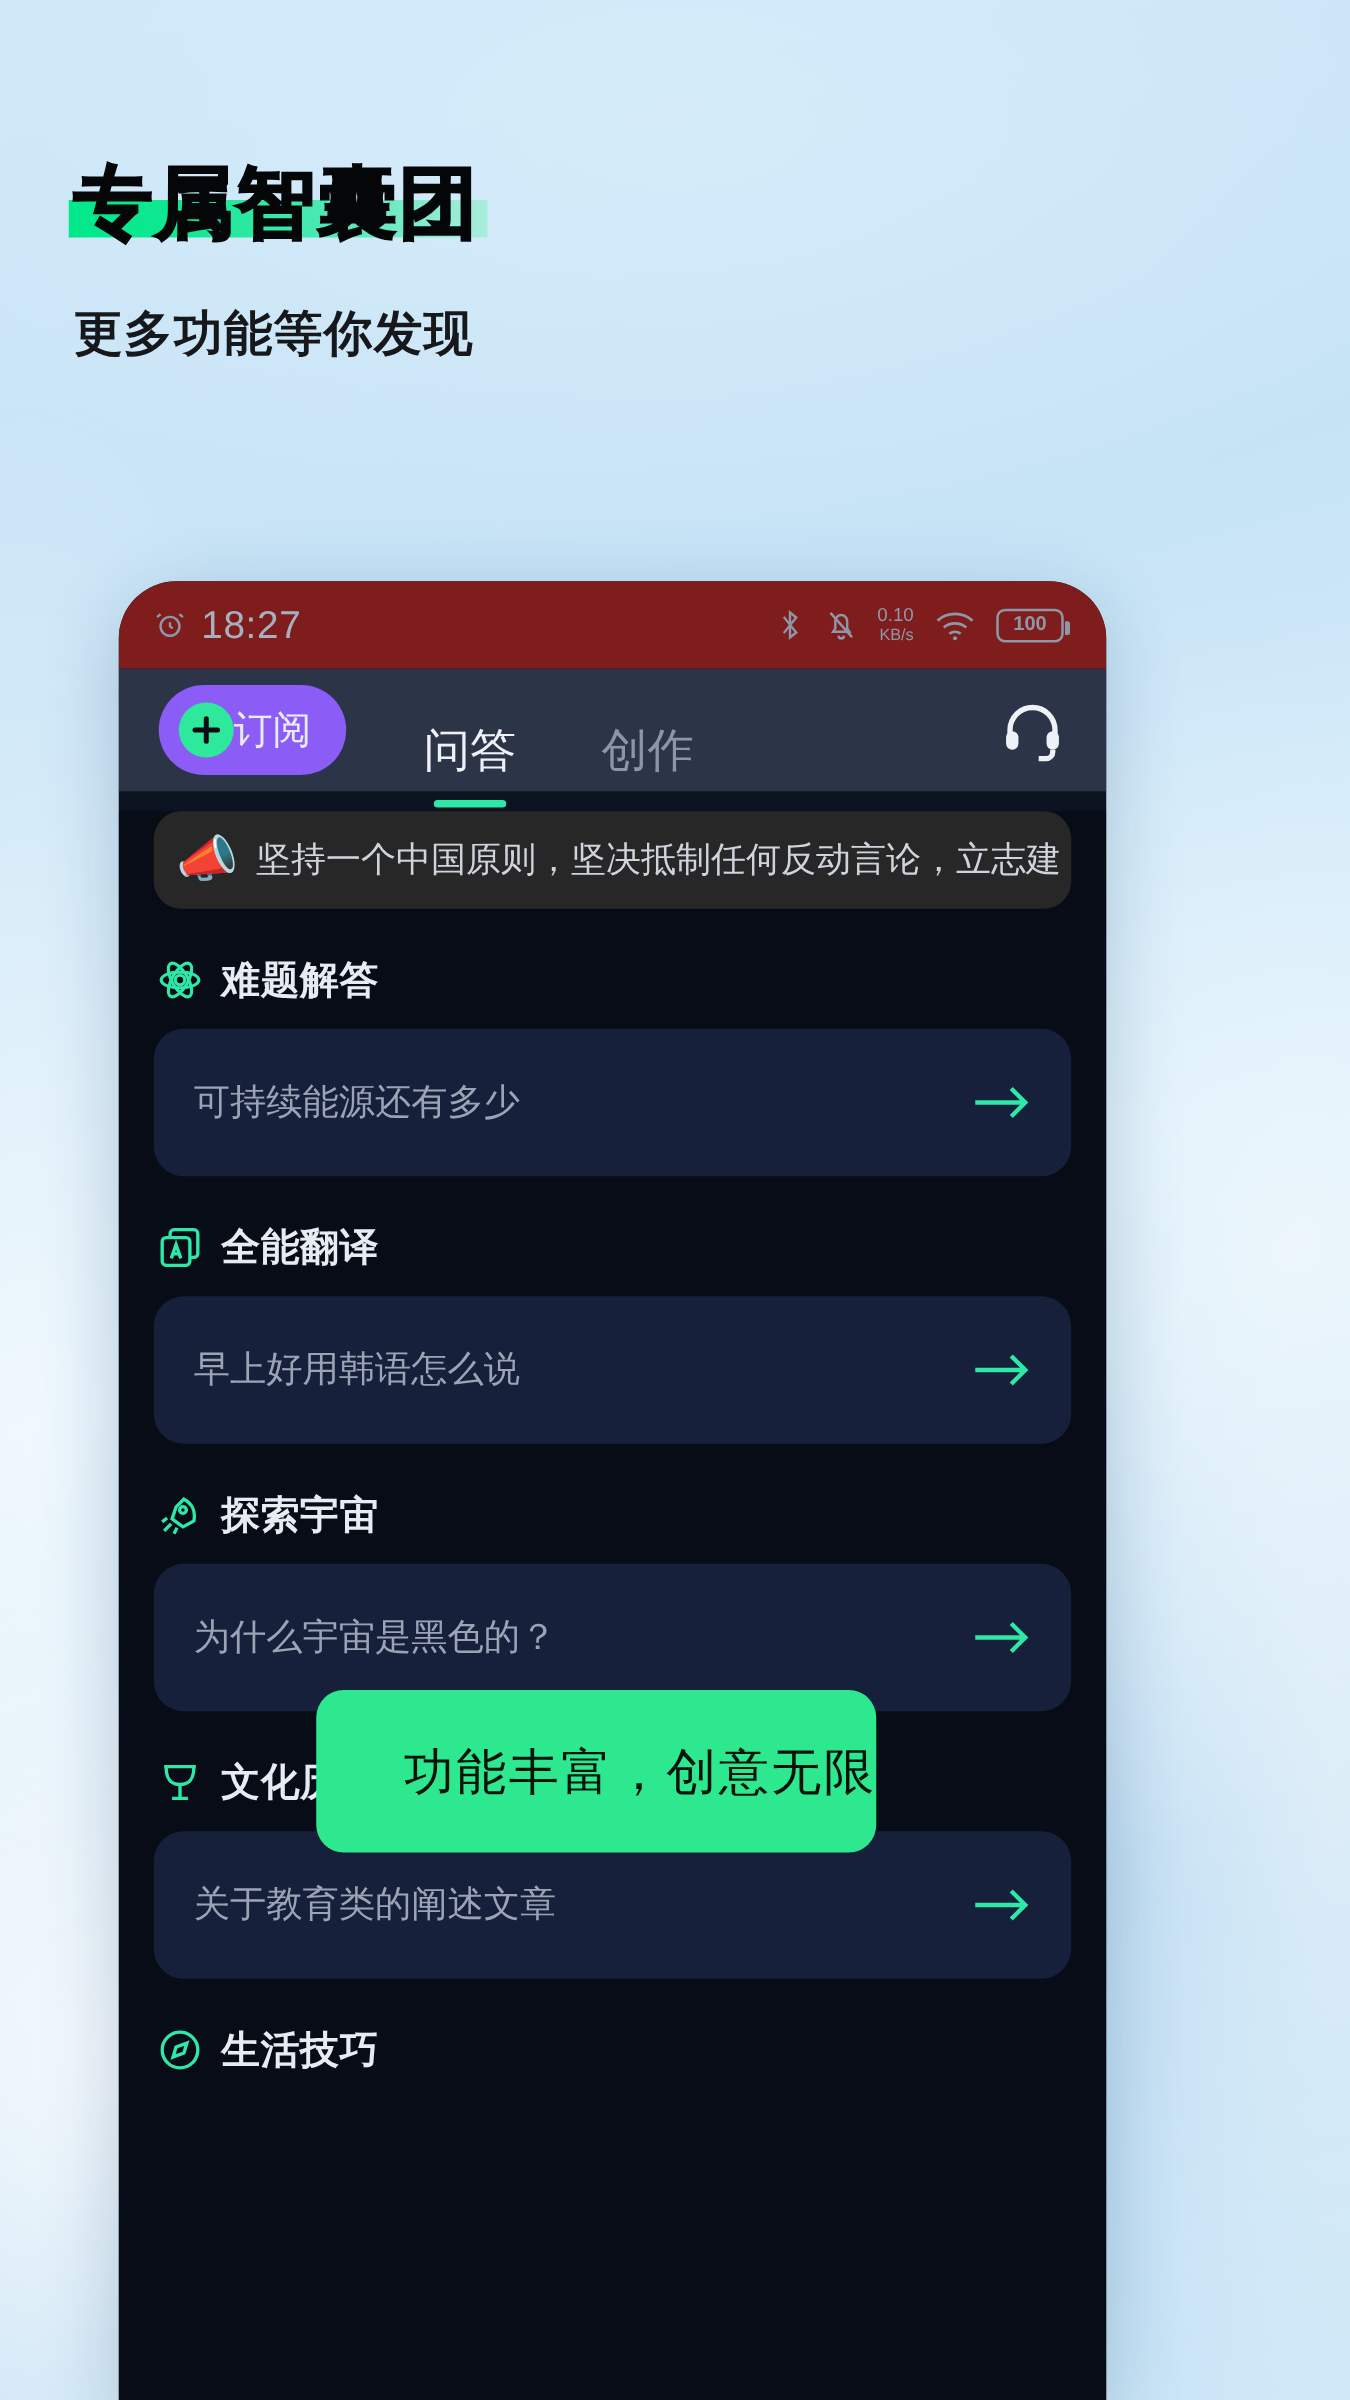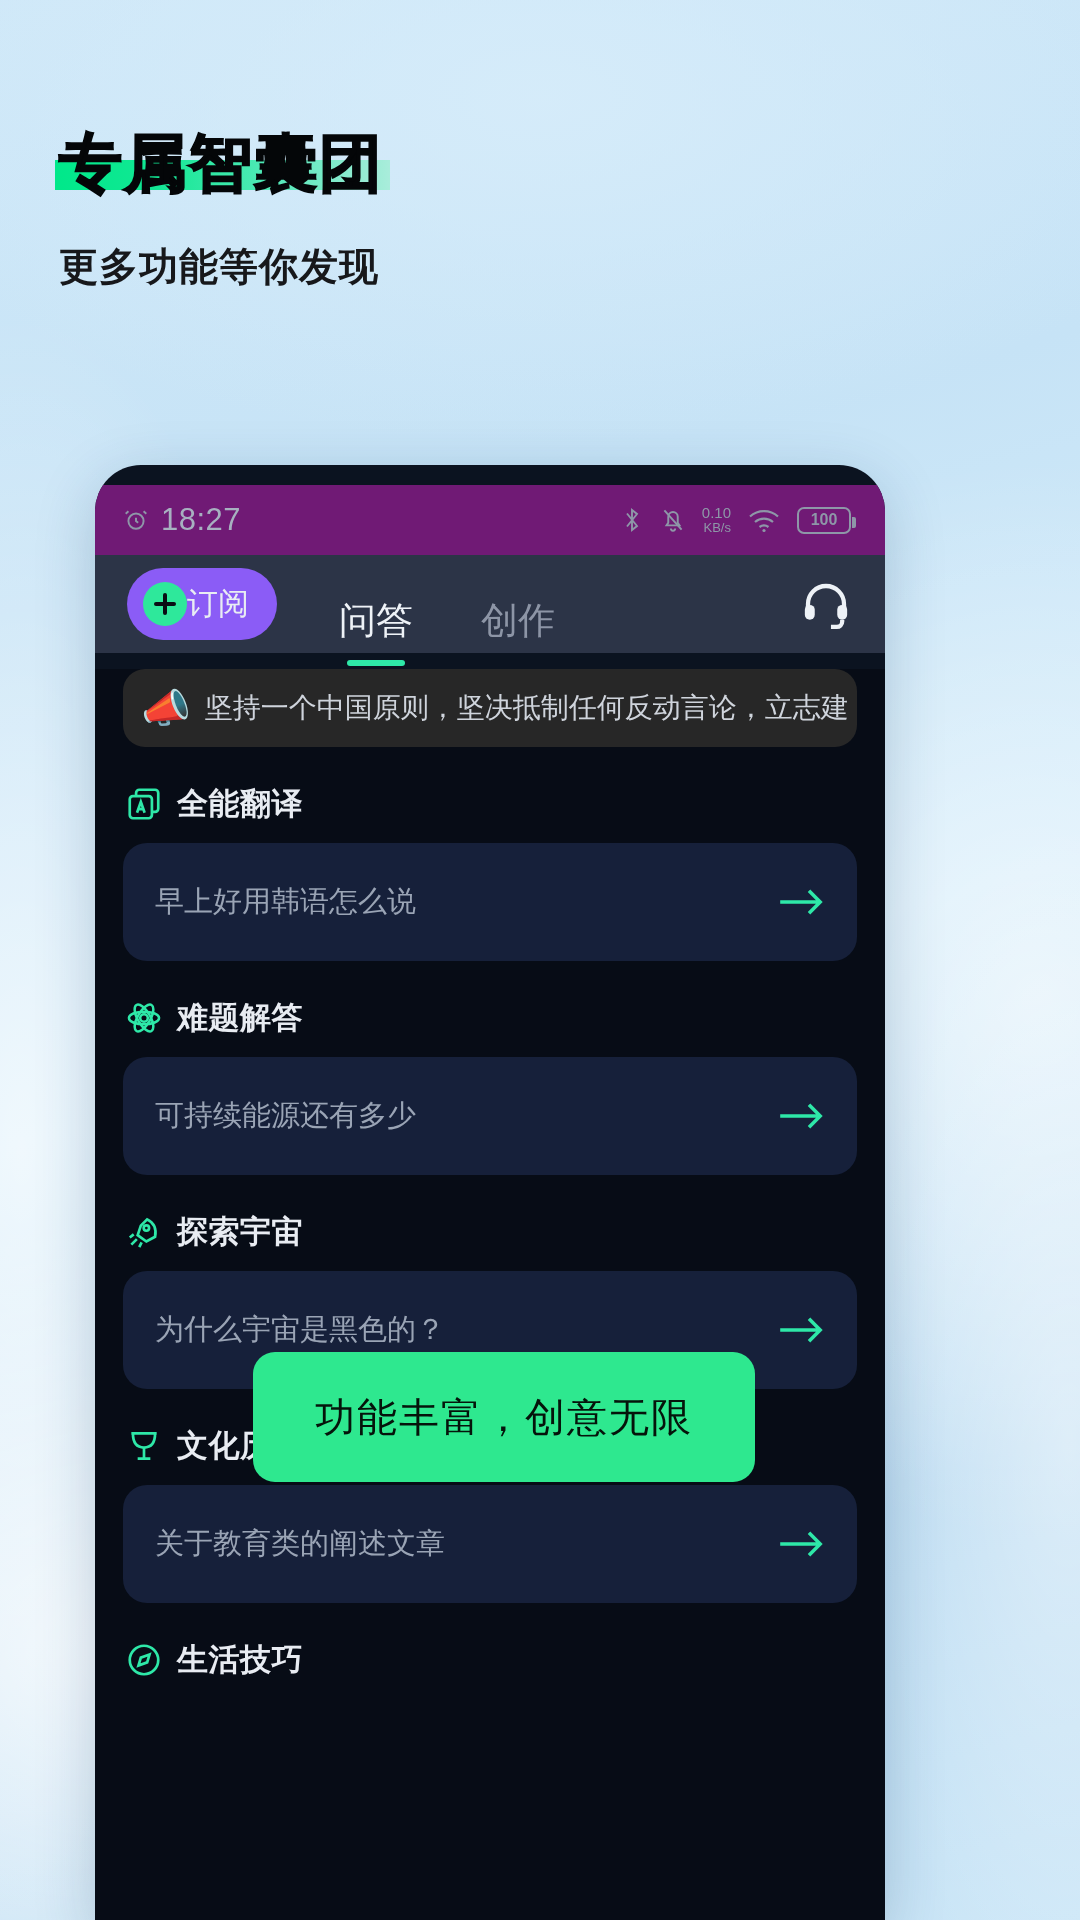--- a/index.html
+++ b/index.html
@@ -46,23 +46,23 @@
   #phone {
     position:absolute; left:95px; top:465px; width:790px; height:1460px;
     background:#0b1320;
     border-radius:46px 46px 0 0;
     overflow:hidden;
     box-shadow:0 16px 60px rgba(20,60,100,.22);
     z-index:4;
   }
   
   .statusbar {
-    height:70px; background:#701a75;
+    height:70px; background:#7f1d1d;
     display:flex; align-items:center; justify-content:space-between;
-    padding:0 34px 0 28px; color:#9aa3b4;margin-top:20px;
+    padding:0 34px 0 28px; color:#9aa3b4;
   }
   .sb-left { display:flex; align-items:center; gap:12px; }
   .sb-clock { font-size:31px; font-weight:400; letter-spacing:.5px; color:#a7b0c0; }
   .sb-right { display:flex; align-items:center; gap:16px; }
   .netspeed { font-size:15px; line-height:15px; text-align:right; color:#8e97a8; }
   .netspeed i { font-style:normal; display:block; font-size:13px; }
   .batt {
     width:54px; height:27px; border:2.5px solid #8e97a8; border-radius:7px;
     position:relative; display:flex; align-items:center; justify-content:center;
     font-size:16px; font-weight:700; color:#8e97a8;
@@ -111,23 +111,23 @@
   .sec-title { font-size:31px; color:#e8ecf2; font-weight:600; letter-spacing:.5px; }
   .sec-ico { width:38px; height:38px; flex:none; }
   .q-card {
     height:118px; border-radius:24px; background:#16203a;
     display:flex; align-items:center; padding:0 32px;
   }
   .q-text { font-size:29px; color:#9aa4b5; white-space:nowrap; overflow:hidden; }
   .q-arrow { margin-left:auto; width:48px; height:34px; flex:none; }
   
   #callout {
-    position:absolute; left:253px; top:1352px; width:502px; height:130px;
+    position:absolute; left:253px; top:1352px; width:448px; height:130px;
     background:#2ee88f; border-radius:22px;
-    display:flex; align-items:center; justify-content:center;
+    display:flex; align-items:center; justify-content:flex-end;
     z-index:9;
   }
   #callout span { font-size:40px; color:#05140b; letter-spacing:2px; }
 </style>
 </head>
 <body>
 
 <div id="bg"></div>
 
 <div id="promo">
@@ -195,56 +195,56 @@
 
     <div class="notice">
       <span class="notice-ico">📣</span>
       <span class="notice-text">坚持一个中国原则，坚决抵制任何反动言论，立志建</span>
     </div>
 
     <div class="section">
 
       <div>
         <div class="sec-head">
-          <svg class="sec-ico" viewBox="0 0 24 24" fill="none" stroke="#2ee8a8" stroke-width="1.7">
-            <rect x="7" y="3" width="14" height="14" rx="2"></rect>
-            <rect x="3" y="7" width="14" height="14" rx="2" fill="#070c16"></rect>
-            <path d="M7.6 17.5 10 10.6l2.4 6.9M8.5 15.2h3"></path>
-          </svg>
-          <div class="sec-title">全能翻译</div>
-        </div>
-        <div class="q-card">
-          <div class="q-text">早上好用韩语怎么说</div>
-          <svg class="q-arrow" viewBox="0 0 30 20" fill="none" stroke="#2ee8a8" stroke-width="2.2">
-            <path d="M2 10h25M20 3l7 7-7 7"></path>
-          </svg>
-        </div>
-      </div>
-
-      <div>
-        <div class="sec-head">
           <svg class="sec-ico" viewBox="0 0 24 24" fill="none" stroke="#2ee8a8" stroke-width="1.6">
             <circle cx="12" cy="12" r="2.4"></circle>
             <ellipse cx="12" cy="12" rx="9.5" ry="4"></ellipse>
             <ellipse cx="12" cy="12" rx="9.5" ry="4" transform="rotate(60 12 12)"></ellipse>
             <ellipse cx="12" cy="12" rx="9.5" ry="4" transform="rotate(120 12 12)"></ellipse>
           </svg>
           <div class="sec-title">难题解答</div>
         </div>
         <div class="q-card">
           <div class="q-text">可持续能源还有多少</div>
           <svg class="q-arrow" viewBox="0 0 30 20" fill="none" stroke="#2ee8a8" stroke-width="2.2">
             <path d="M2 10h25M20 3l7 7-7 7"></path>
           </svg>
         </div>
       </div>
 
       <div>
         <div class="sec-head">
           <svg class="sec-ico" viewBox="0 0 24 24" fill="none" stroke="#2ee8a8" stroke-width="1.7">
+            <rect x="7" y="3" width="14" height="14" rx="2"></rect>
+            <rect x="3" y="7" width="14" height="14" rx="2" fill="#070c16"></rect>
+            <path d="M7.6 17.5 10 10.6l2.4 6.9M8.5 15.2h3"></path>
+          </svg>
+          <div class="sec-title">全能翻译</div>
+        </div>
+        <div class="q-card">
+          <div class="q-text">早上好用韩语怎么说</div>
+          <svg class="q-arrow" viewBox="0 0 30 20" fill="none" stroke="#2ee8a8" stroke-width="2.2">
+            <path d="M2 10h25M20 3l7 7-7 7"></path>
+          </svg>
+        </div>
+      </div>
+
+      <div>
+        <div class="sec-head">
+          <svg class="sec-ico" viewBox="0 0 24 24" fill="none" stroke="#2ee8a8" stroke-width="1.7">
             <path d="M14 4c4 2 6 6 5 11l-5.5 3L8 14l2-6 4-4Z"></path>
             <circle cx="13.5" cy="9.5" r="1.7"></circle>
             <path d="M7.5 16.5 4 20M5.5 13.5 3 15.5M10.5 18.5 9 21.5"></path>
           </svg>
           <div class="sec-title">探索宇宙</div>
         </div>
         <div class="q-card">
           <div class="q-text">为什么宇宙是黑色的？</div>
           <svg class="q-arrow" viewBox="0 0 30 20" fill="none" stroke="#2ee8a8" stroke-width="2.2">
             <path d="M2 10h25M20 3l7 7-7 7"></path>

